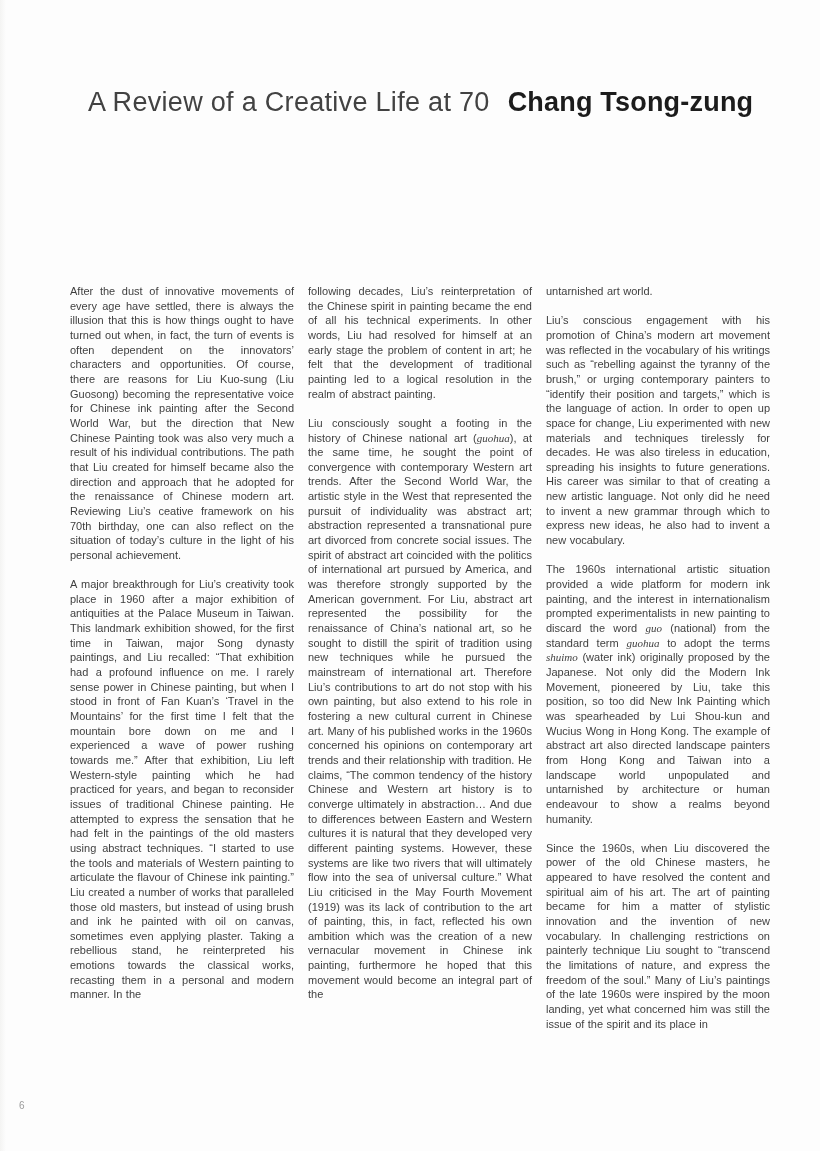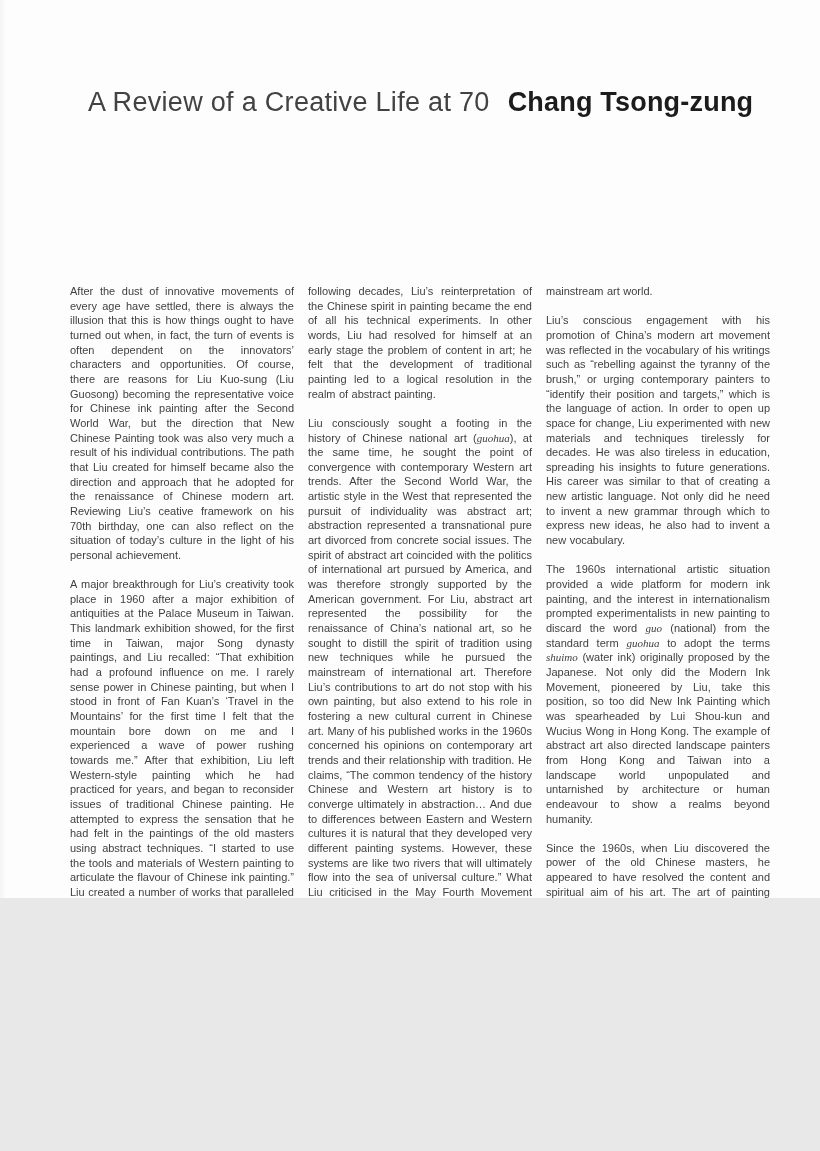--- a/index.html
+++ b/index.html
@@ -3,21 +3,21 @@
 <meta charset="utf-8">
 <style>
   html, body {
     margin: 0;
     padding: 0;
     background: #e8e8e8;
   }
   .page {
     position: relative;
     width: 820px;
-    height: 898px;
+    height: 1151px;
     margin: 0 auto;
     background: #fdfdfd;
     background: linear-gradient(90deg, #f4f4f3 0px, #fdfdfd 6px, #fdfdfd 100%);
     overflow: hidden;
     font-family: "Liberation Sans", "DejaVu Sans", sans-serif;
   }
   .title-row {
     position: absolute;
     left: 88px;
     top: 68px;
@@ -81,21 +81,21 @@
   <div class="columns">
     <div class="column">
         <p><span>After the dust of innovative movements of every age have settled, there is always the illusion that this is how things ought to have turned out when, in fact, the turn of events is often dependent on the innovators’ characters and opportunities. Of course, there are reasons for Liu Kuo-sung (Liu Guosong) becoming the representative voice for Chinese ink painting after the Second World War, but the direction that New Chinese Painting took was also very much a result of his individual contributions. The path that Liu created for himself became also the direction and approach that he adopted for the renaissance of Chinese modern art. Reviewing Liu’s ceative framework on his 70th birthday, one can also reflect on the situation of today’s culture in the light of his personal achievement.</span></p>
         <p><span>A major breakthrough for Liu’s creativity took place in 1960 after a major exhibition of antiquities at the Palace Museum in Taiwan. This landmark exhibition showed, for the first time in Taiwan, major Song dynasty paintings, and Liu recalled: “That exhibition had a profound influence on me. I rarely sense power in Chinese painting, but when I stood in front of Fan Kuan’s ‘Travel in the Mountains’ for the first time I felt that the mountain bore down on me and I experienced a wave of power rushing towards me.” After that exhibition, Liu left Western-style painting which he had practiced for years, and began to reconsider issues of traditional Chinese painting. He attempted to express the sensation that he had felt in the paintings of the old masters using abstract techniques. “I started to use the tools and materials of Western painting to articulate the flavour of Chinese ink painting.” Liu created a number of works that paralleled those old masters, but instead of using brush and ink he painted with oil on canvas, sometimes even applying plaster. Taking a rebellious stand, he reinterpreted his emotions towards the classical works, recasting them in a personal and modern manner. In the</span></p>
       </div>
     <div class="column">
         <p><span>following decades, Liu’s reinterpretation of the Chinese spirit in painting became the end of all his technical experiments. In other words, Liu had resolved for himself at an early stage the problem of content in art; he felt that the development of traditional painting led to a logical resolution in the realm of abstract painting.</span></p>
         <p><span>Liu consciously sought a footing in the history of Chinese national art (</span><span class="italic">guohua</span><span>), at the same time, he sought the point of convergence with contemporary Western art trends. After the Second World War, the artistic style in the West that represented the pursuit of individuality was abstract art; abstraction represented a transnational pure art divorced from concrete social issues. The spirit of abstract art coincided with the politics of international art pursued by America, and was therefore strongly supported by the American government. For Liu, abstract art represented the possibility for the renaissance of China’s national art, so he sought to distill the spirit of tradition using new techniques while he pursued the mainstream of international art. Therefore Liu’s contributions to art do not stop with his own painting, but also extend to his role in fostering a new cultural current in Chinese art. Many of his published works in the 1960s concerned his opinions on contemporary art trends and their relationship with tradition. He claims, “The common tendency of the history Chinese and Western art history is to converge ultimately in abstraction… And due to differences between Eastern and Western cultures it is natural that they developed very different painting systems. However, these systems are like two rivers that will ultimately flow into the sea of universal culture.” What Liu criticised in the May Fourth Movement (1919) was its lack of contribution to the art of painting, this, in fact, reflected his own ambition which was the creation of a new vernacular movement in Chinese ink painting, furthermore he hoped that this movement would become an integral part of the</span></p>
       </div>
     <div class="column">
-        <p><span>mainstream art world.</span></p>
+        <p><span>untarnished art world.</span></p>
         <p><span>Liu’s conscious engagement with his promotion of China’s modern art movement was reflected in the vocabulary of his writings such as “rebelling against the tyranny of the brush,” or urging contemporary painters to “identify their position and targets,” which is the language of action. In order to open up space for change, Liu experimented with new materials and techniques tirelessly for decades. He was also tireless in education, spreading his insights to future generations. His career was similar to that of creating a new artistic language. Not only did he need to invent a new grammar through which to express new ideas, he also had to invent a new vocabulary.</span></p>
         <p><span>The 1960s international artistic situation provided a wide platform for modern ink painting, and the interest in internationalism prompted experimentalists in new painting to discard the word </span><span class="italic">guo</span><span> (national) from the standard term </span><span class="italic">guohua</span><span> to adopt the terms </span><span class="italic">shuimo</span><span> (water ink) originally proposed by the Japanese. Not only did the Modern Ink Movement, pioneered by Liu, take this position, so too did New Ink Painting which was spearheaded by Lui Shou-kun and Wucius Wong in Hong Kong. The example of abstract art also directed landscape painters from Hong Kong and Taiwan into a landscape world unpopulated and untarnished by architecture or human endeavour to show a realms beyond humanity.</span></p>
         <p><span>Since the 1960s, when Liu discovered the power of the old Chinese masters, he appeared to have resolved the content and spiritual aim of his art. The art of painting became for him a matter of stylistic innovation and the invention of new vocabulary. In challenging restrictions on painterly technique Liu sought to “transcend the limitations of nature, and express the freedom of the soul.” Many of Liu’s paintings of the late 1960s were inspired by the moon landing, yet what concerned him was still the issue of the spirit and its place in</span></p>
       </div>
   </div>
 
   <div class="page-number">6</div>
 
 </div>
 

